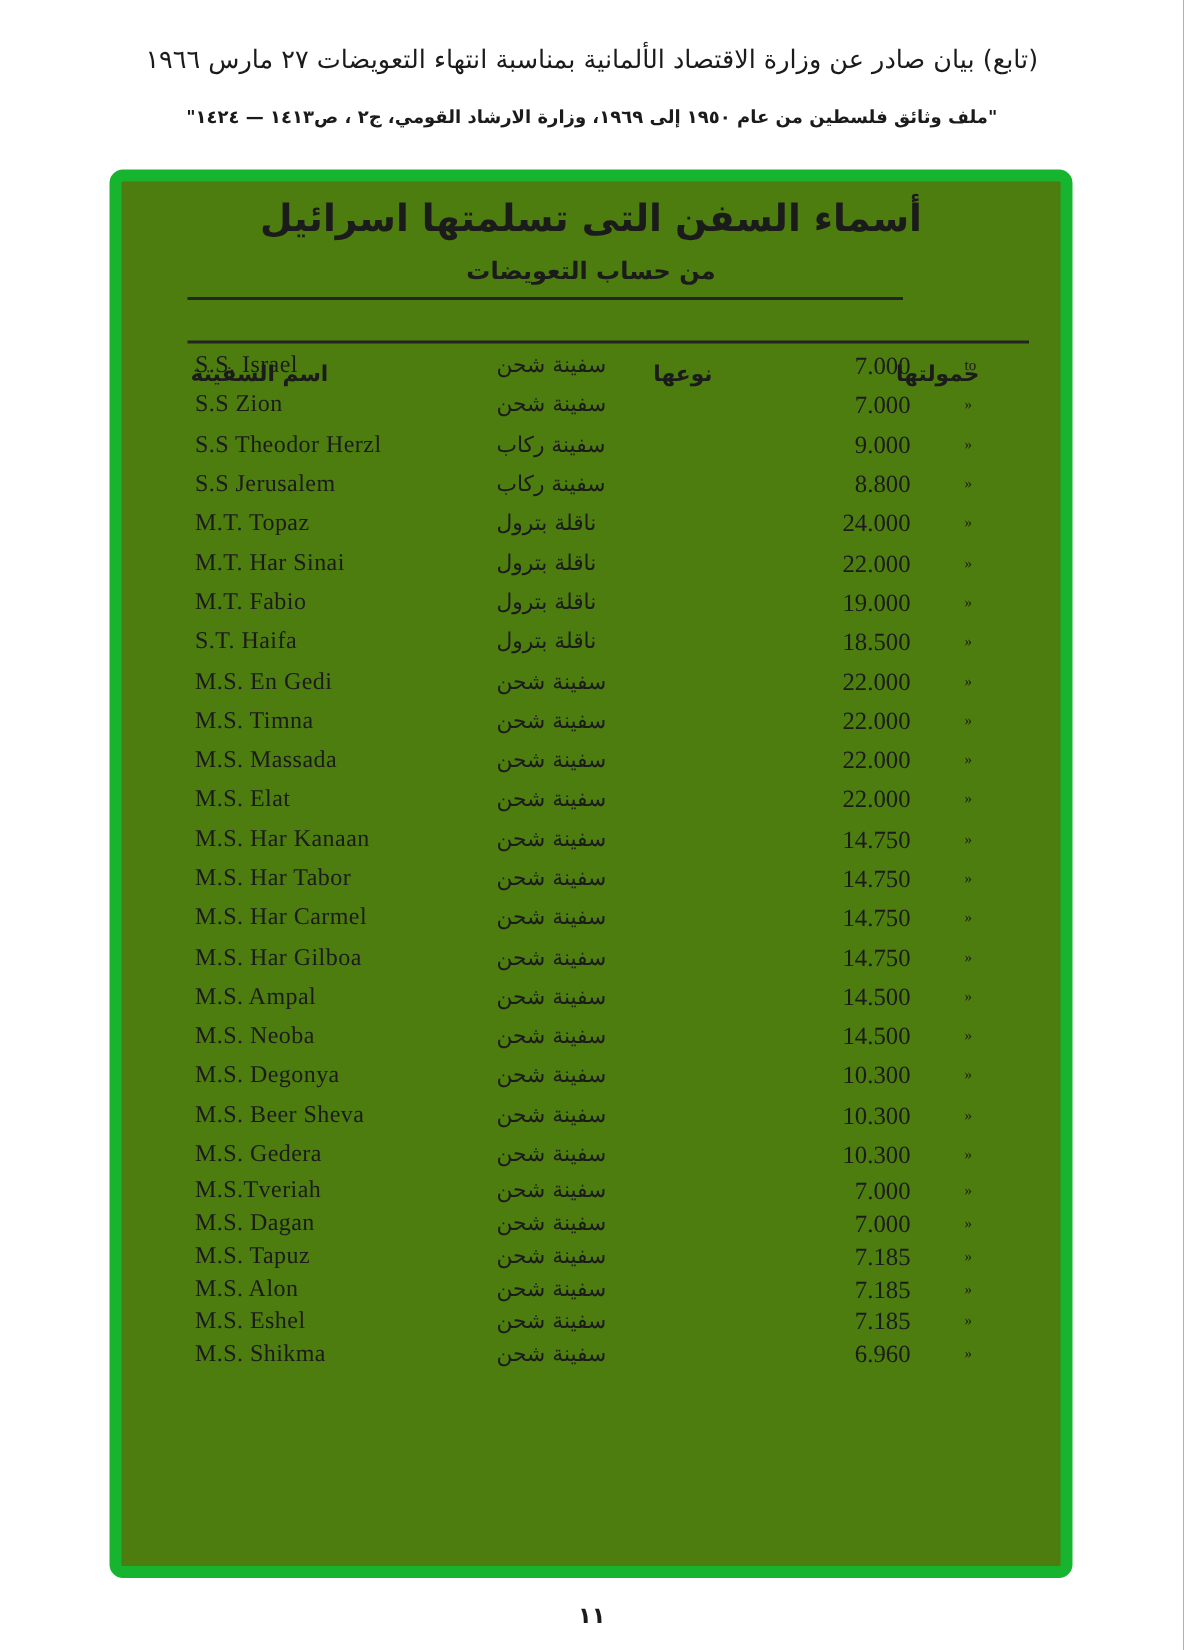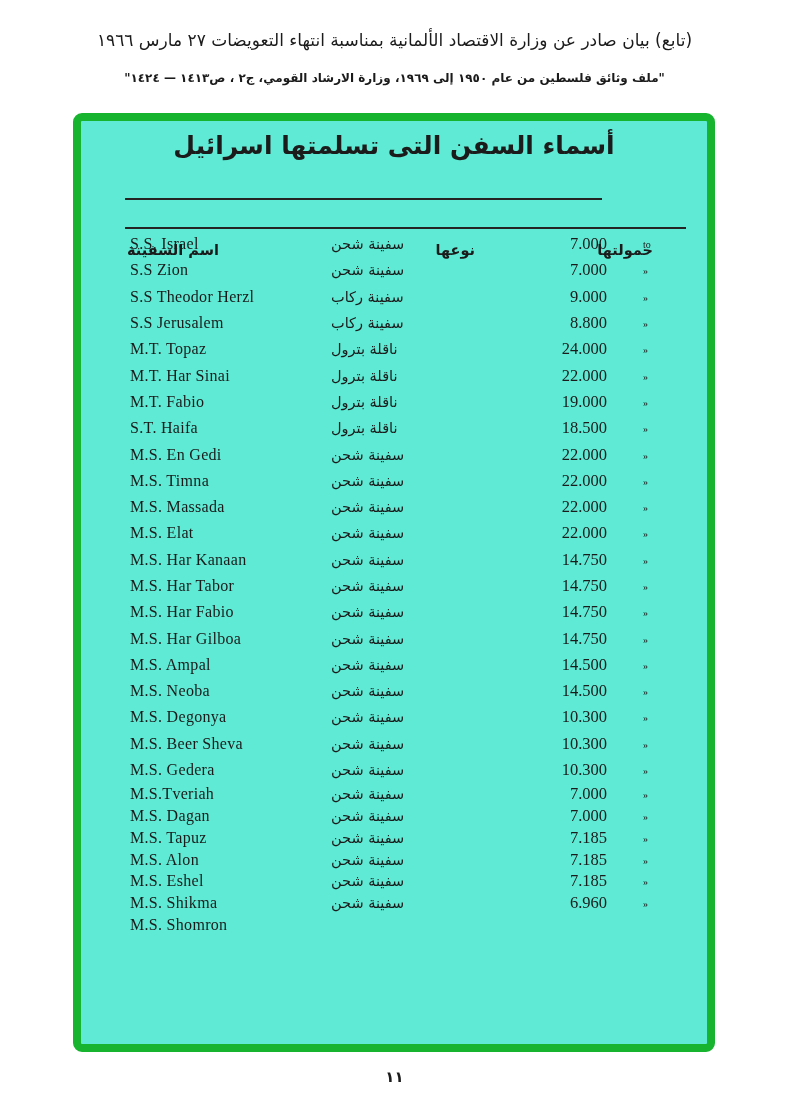--- a/index.html
+++ b/index.html
@@ -23,21 +23,21 @@
     position:absolute; top:71px; left:0; width:100%;
     text-align:center; font-weight:bold; font-size:12px;
   }
 
   
   .green-box {
     position:absolute; left:73px; top:113px;
     width:626px; height:923px;
     border:8px solid #16b42f;
     border-radius:9px;
-    background:#5eead4;
+    background:#4d7c0f;
   }
 
   .tbl-title {
     position:absolute; top:10px; left:0; width:100%;
     text-align:center; font-weight:bold; font-size:25px;
   }
   .tbl-subtitle {
     position:absolute; top:50px; left:0; width:100%;
     text-align:center; font-weight:bold; font-size:16px;
   }
@@ -71,20 +71,21 @@
 <body>
 
 <div class="doc-header-1 arabic">(تابع) بيان صادر عن وزارة الاقتصاد الألمانية بمناسبة انتهاء التعويضات ٢٧ مارس ١٩٦٦</div>
 
 <div class="doc-header-2 arabic">"ملف وثائق فلسطين من عام ١٩٥٠ إلى ١٩٦٩، وزارة الارشاد القومي، ج٢ ، ص١٤١٣ — ١٤٢٤"</div>
 
 <div class="green-box">
 
   <div class="tbl-title arabic">أسماء السفن التى تسلمتها اسرائيل</div>
 
+  <div class="tbl-subtitle arabic">من حساب التعويضات</div>
 
   <div class="rule rule-top"></div>
 
   <div class="col-headers">
     <span class="hdr-name arabic">اسم السفينة</span>
     <span class="hdr-type arabic">نوعها</span>
     <span class="hdr-tonnage arabic">حمولتها</span>
   </div>
 
   <div class="rule rule-bottom"></div>
@@ -168,21 +169,21 @@
     <span class="cell-tonnage">14.750</span>
     <span class="cell-unit">»</span>
   </div>
       <div class="row">
     <span class="cell-name">M.S. Har Tabor</span>
     <span class="cell-type">سفينة شحن</span>
     <span class="cell-tonnage">14.750</span>
     <span class="cell-unit">»</span>
   </div>
       <div class="row">
-    <span class="cell-name">M.S. Har Fabio</span>
+    <span class="cell-name">M.S. Har Carmel</span>
     <span class="cell-type">سفينة شحن</span>
     <span class="cell-tonnage">14.750</span>
     <span class="cell-unit">»</span>
   </div>
       <div class="row">
     <span class="cell-name">M.S. Har Gilboa</span>
     <span class="cell-type">سفينة شحن</span>
     <span class="cell-tonnage">14.750</span>
     <span class="cell-unit">»</span>
   </div>
@@ -245,23 +246,17 @@
     <span class="cell-type">سفينة شحن</span>
     <span class="cell-tonnage">7.185</span>
     <span class="cell-unit">»</span>
   </div>
       <div class="row compact">
     <span class="cell-name">M.S. Shikma</span>
     <span class="cell-type">سفينة شحن</span>
     <span class="cell-tonnage">6.960</span>
     <span class="cell-unit">»</span>
   </div>
-      <div class="row compact">
-    <span class="cell-name">M.S. Shomron</span>
-    <span class="cell-type"></span>
-    <span class="cell-tonnage"></span>
-    <span class="cell-unit"></span>
-  </div>
     </div>
 
 </div>
 
 <div class="page-number arabic">١١</div>
 
 </body></html>

